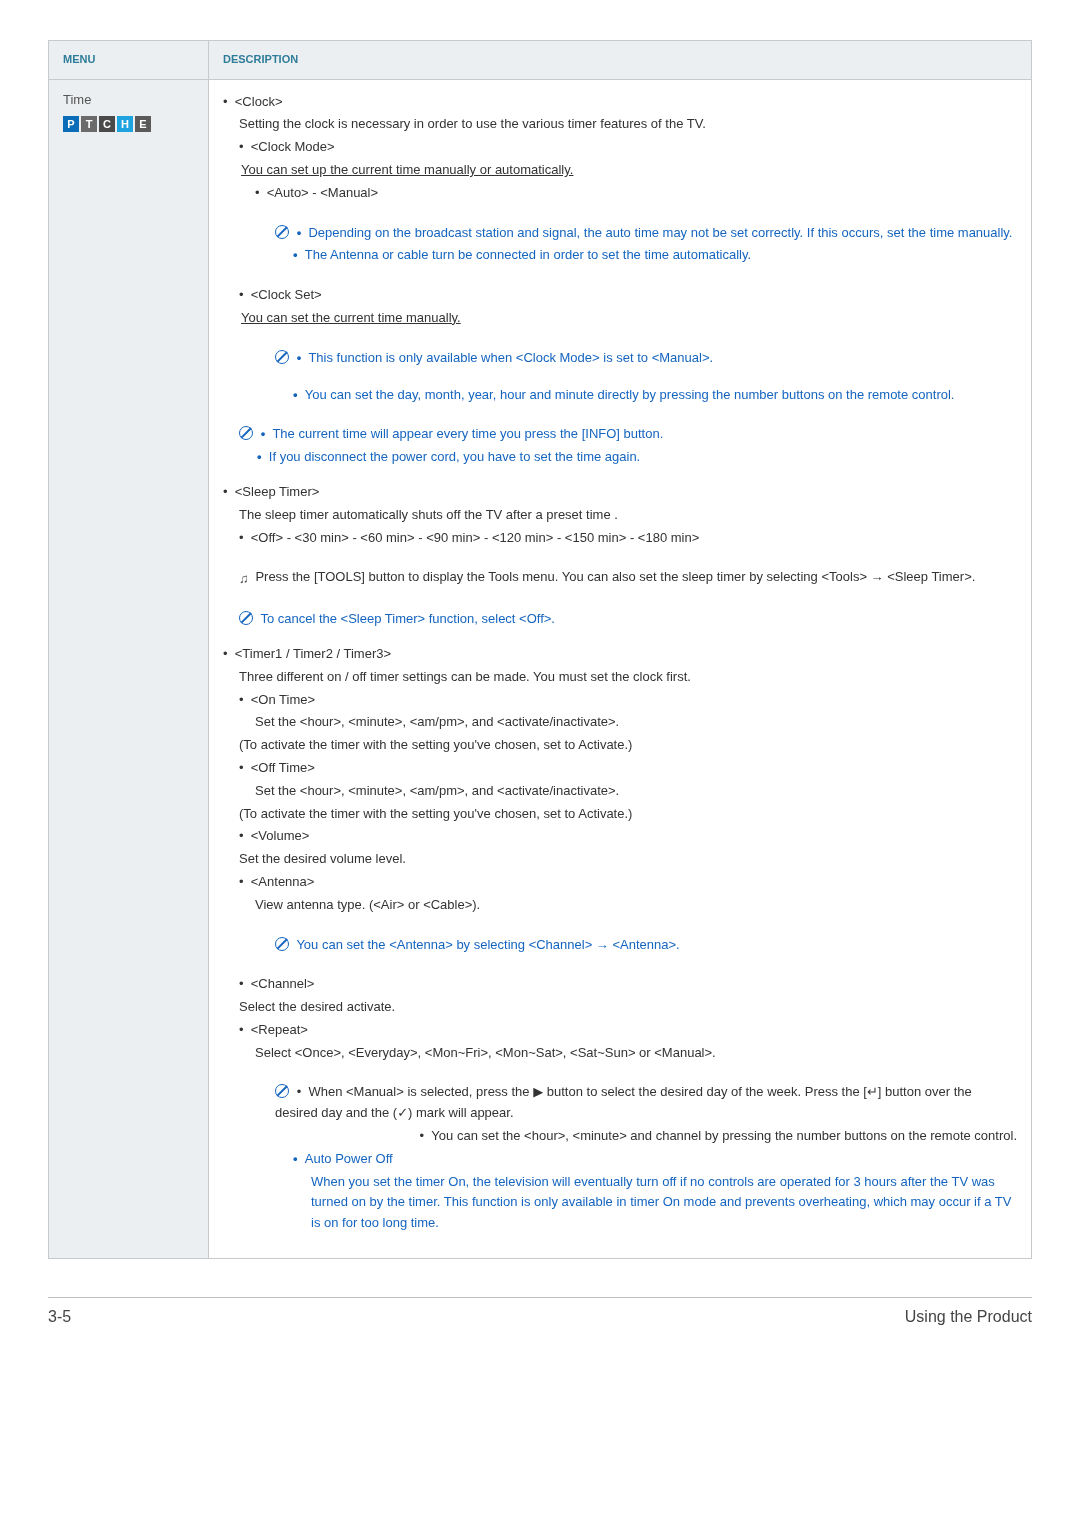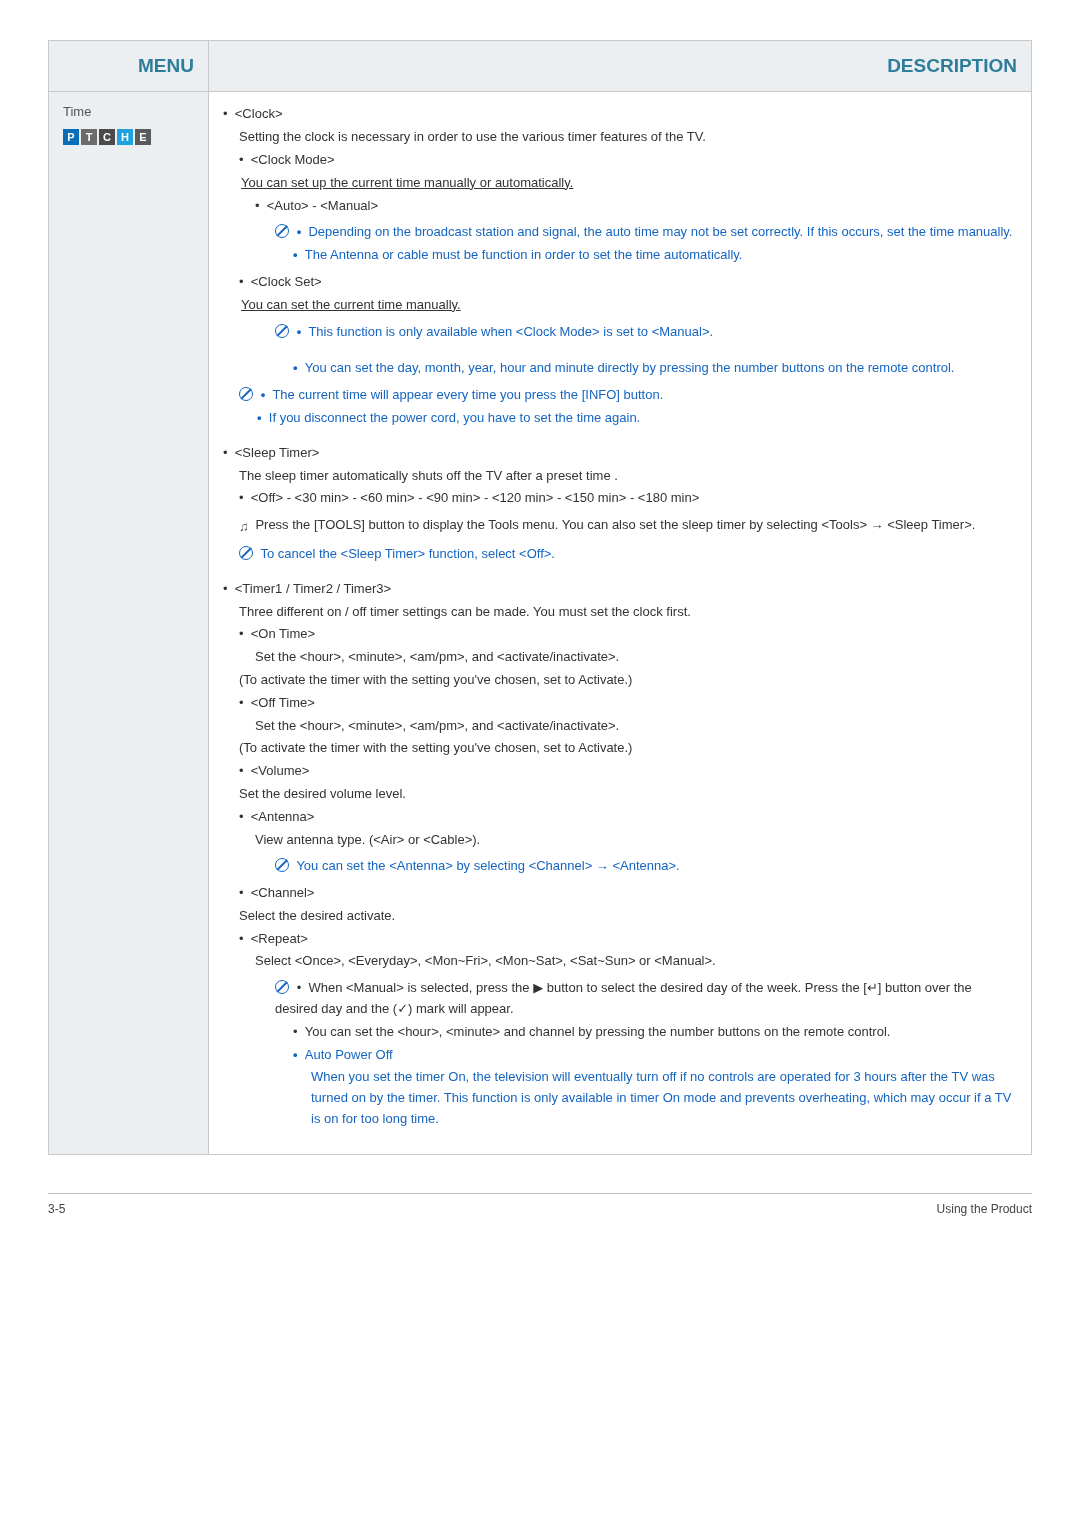--- a/index.html
+++ b/index.html
@@ -7,42 +7,42 @@
     font-family: Arial, Helvetica, sans-serif;
     font-size: 13px;
     color: #333;
     background: #fff;
     width: 1080px;
     line-height: 1.6;
   }
   .page { padding: 40px 48px 20px 48px; }
   .tbl { width: 100%; border-collapse: collapse; }
   .tbl th, .tbl td { border: 1px solid #c9c9c9; padding: 10px 14px; vertical-align: top; }
-  .tbl thead th { background: #eceff1; color: #2e7d9a; font-weight: bold; text-align: right; font-size: 19px; }
+  .tbl thead th { background: #eceff1; color: #2e7d9a; font-weight: bold; text-align: left; font-size: 11px; }
   .tbl tbody td.menu-col { background: #eceff1; width: 160px; color: #555; }
   .menu-title { font-weight: normal; color: #555; }
   .badge-row { margin-top: 4px; }
   .badge { display: inline-block; width: 16px; height: 16px; line-height: 16px; text-align: center; font-size: 11px; font-weight: bold; color: #fff; margin-right: 2px; }
   .b0 { background: #0b6db7; }
   .b1 { background: #6b6b6b; }
   .b2 { background: #4a4a4a; }
   .b3 { background: #1fa3e0; }
   .b4 { background: #5a5a5a; }
   .blue { color: #1565c0; }
   ul.top { list-style: none; padding-left: 0; }
   ul.top > li { margin-bottom: 14px; }
   .ind1 { padding-left: 16px; }
   .ind2 { padding-left: 32px; }
   .ind3 { padding-left: 52px; }
   .note-icon { display: inline-block; width: 14px; height: 14px; border-radius: 50%; border: 1.5px solid #1565c0; position: relative; vertical-align: -2px; margin-right: 4px; }
   .note-icon::after { content: ""; position: absolute; width: 14px; height: 1.5px; background: #1565c0; top: 5px; left: -1px; transform: rotate(-45deg); }
   .tool-icon { display:inline-block; vertical-align:-2px; margin-right:3px; font-size:13px; color:#555; }
   .para { margin: 2px 0; }
-  .spaced { margin-top: 6px; }
-  .footer { display: flex; justify-content: space-between; border-top: 1px solid #bfbfbf; margin: 18px 48px 0 48px; padding-top: 6px; font-size: 12px; color: #444; }
+  .spaced { margin-top: 19px; }
+  .footer { display: flex; justify-content: space-between; border-top: 1px solid #bfbfbf; margin: 18px 48px 0 48px; padding-top: 6px; font-size: 16px; color: #444; }
   .bullet-b { color:#1565c0; font-weight:bold; }
   .sub-ind { padding-left: 18px; text-decoration: underline; }
 </style>
 </head>
 <body>
 
 <div class="page">
 <table class="tbl">
   <thead>
     <tr>
@@ -67,21 +67,21 @@
 
             <div class="para ind1">• &nbsp;<span>&lt;Clock Mode&gt;</span></div>
             <div class="para ind1 sub-ind">You can set up the current time manually or automatically.</div>
             <div class="para ind2">• &nbsp;<span>&lt;Auto&gt; - &lt;Manual&gt;</span></div>
 
             <div class="para ind3 spaced blue">
               <span class="note-icon"></span>
               <span class="bullet-b">•</span>&nbsp;&nbsp;<span>Depending on the broadcast station and signal, the auto time may not be set correctly. If this occurs, set the time manually.</span>
             </div>
             <div class="para ind3 blue" style="padding-left:70px;">
-              <span class="bullet-b">•</span>&nbsp;&nbsp;<span>The Antenna or cable must be function in order to set the time automatically.</span>
+              <span class="bullet-b">•</span>&nbsp;&nbsp;<span>The Antenna or cable turn be connected in order to set the time automatically.</span>
             </div>
 
             <div class="para ind1 spaced">• &nbsp;<span>&lt;Clock Set&gt;</span></div>
             <div class="para ind1 sub-ind">You can set the current time manually.</div>
 
             <div class="para ind3 spaced blue">
               <span class="note-icon"></span>
               <span class="bullet-b">•</span>&nbsp;&nbsp;<span>This function is only available when &lt;Clock Mode&gt; is set to &lt;Manual&gt;.</span>
             </div>
             <div class="para ind3 blue" style="padding-left:70px;margin-top:16px;">
@@ -136,21 +136,21 @@
             <div class="para ind1 spaced">• &nbsp;<span>&lt;Channel&gt;</span></div>
             <div class="para ind1">Select the desired activate.</div>
 
             <div class="para ind1">• &nbsp;<span>&lt;Repeat&gt;</span></div>
             <div class="para ind2">Select &lt;Once&gt;, &lt;Everyday&gt;, &lt;Mon~Fri&gt;, &lt;Mon~Sat&gt;, &lt;Sat~Sun&gt; or &lt;Manual&gt;.</div>
 
             <div class="para ind3 spaced">
               <span class="note-icon"></span>
               <span>•</span>&nbsp;&nbsp;<span>When &lt;Manual&gt; is selected, press the ▶ button to select the desired day of the week. Press the [</span><span>↵</span><span>] button over the desired day and the (</span><span>✓</span><span>) mark will appear.</span>
             </div>
-            <div class="para ind3" style="padding-left:70px;">
+            <div class="para ind3" style="padding-left:70px;text-align:right;">
               •&nbsp;&nbsp;<span>You can set the &lt;hour&gt;, &lt;minute&gt; and channel by pressing the number buttons on the remote control.</span>
             </div>
             <div class="para ind3 blue" style="padding-left:70px;">
               <span class="bullet-b">•</span>&nbsp;&nbsp;<span>Auto Power Off</span>
             </div>
             <div class="para blue" style="padding-left:88px;">When you set the timer On, the television will eventually turn off if no controls are operated for 3 hours after the TV was turned on by the timer. This function is only available in timer On mode and prevents overheating, which may occur if a TV is on for too long time.</div>
           </li>
         </ul>
       </td>
     </tr>

